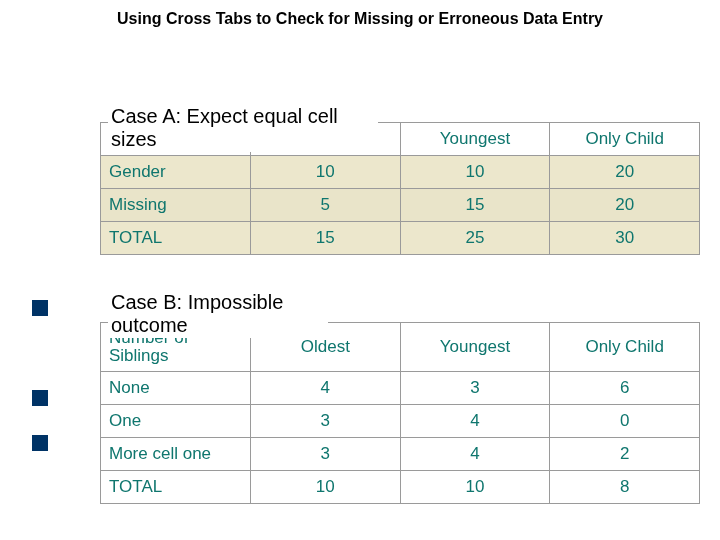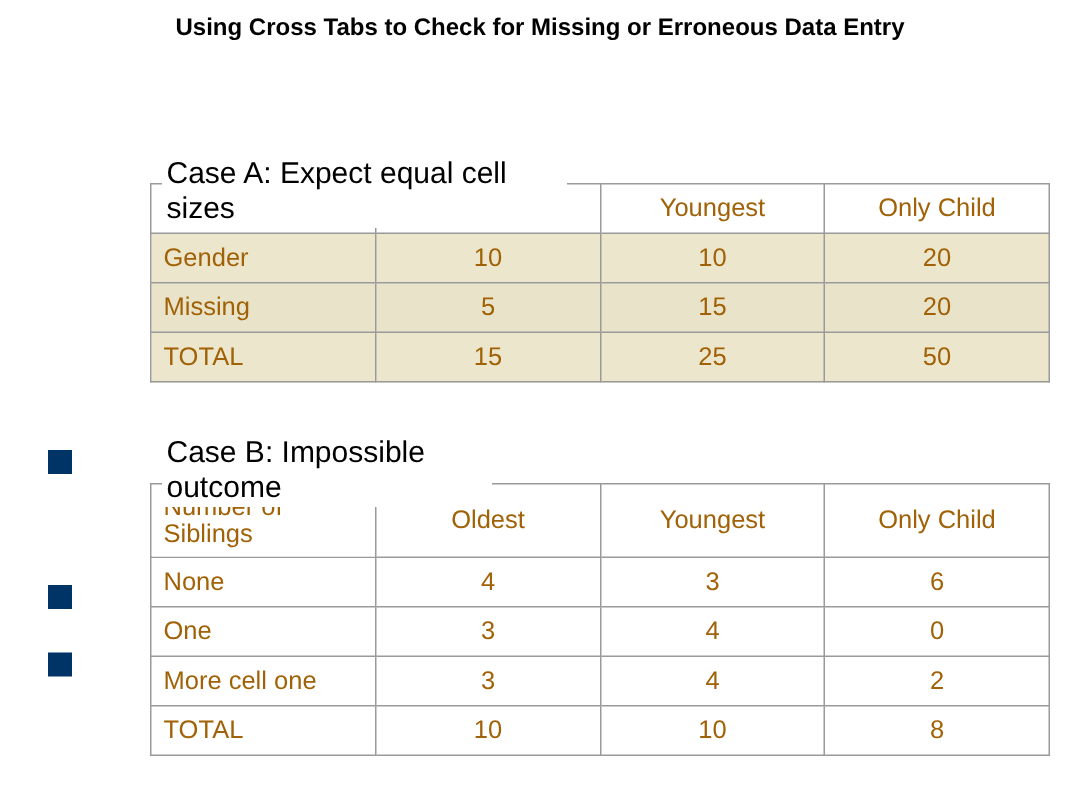--- a/index.html
+++ b/index.html
@@ -35,21 +35,21 @@
     z-index: 3;
   }
   .case-a { left: 108px; top: 92px; width: 270px; margin-top: 12px; }
   .case-b { left: 108px; top: 290px; width: 220px; }
   table {
     position: absolute;
     border-collapse: collapse;
     width: 600px;
     left: 100px;
     font-size: 17px;
-    color: #a16207;
+    color: #0f766e;
     table-layout: fixed;
   }
   .tableA { top: 122px; }
   .tableB { top: 322px; }
   th, td {
     border: 1px solid #9a9a9a;
     padding: 6px 8px;
     text-align: center;
     font-weight: normal;
     background: #fff;
@@ -98,21 +98,21 @@
     <tr class="body">
       <th class="rowhead">Missing</th>
       <td>5</td>
       <td>15</td>
       <td>20</td>
     </tr>
     <tr class="body">
       <th class="rowhead">TOTAL</th>
       <td>15</td>
       <td>25</td>
-      <td>50</td>
+      <td>30</td>
     </tr>
   </tbody>
 </table>
 
 <div class="case-label case-b">
   <span>Case B:  Impossible</span><br>
   <span>outcome</span>
 </div>
 
 <table class="tableB">

